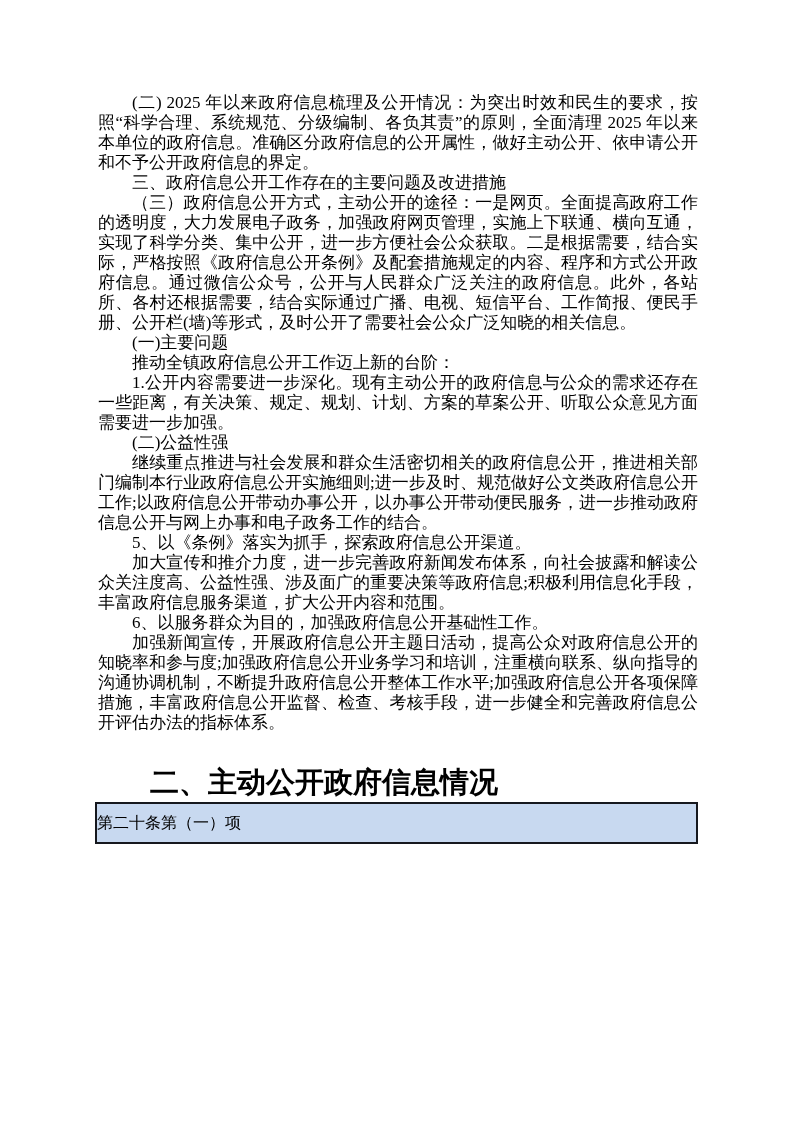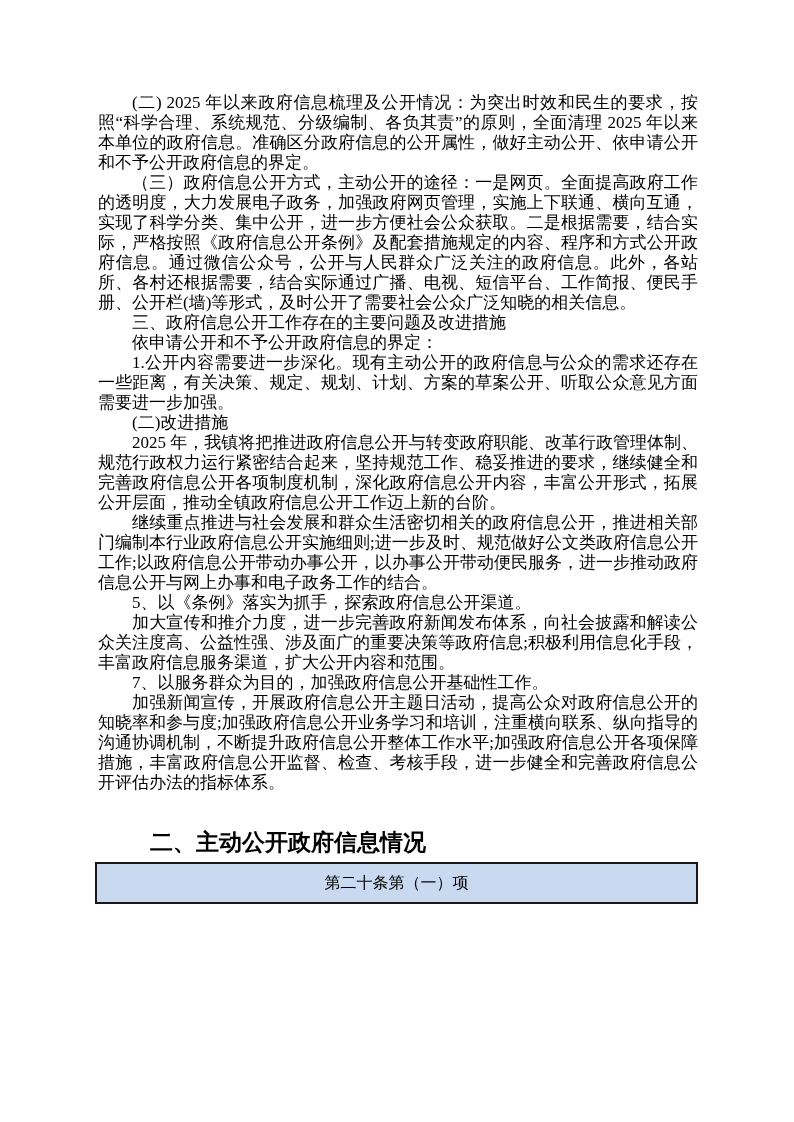--- a/index.html
+++ b/index.html
@@ -28,57 +28,57 @@
     text-align: justify;
     text-indent: 34px;
     font-family: "Liberation Serif", "DejaVu Serif", serif;
     word-break: break-all;
   }
   h2.section-heading {
     margin: 34px 0 5px 0;
     padding-left: 52px;
     font-family: "Liberation Sans", "DejaVu Sans", sans-serif;
     font-weight: bold;
-    font-size: 23px;
+    font-size: 29px;
     line-height: 30px;
     color: #000000;
   }
   .banner {
     box-sizing: border-box;
     margin-left: -3px;
     width: 603px;
     height: 42px;
     background: #c8d9f0;
     border: 2px solid #16181e;
     display: flex;
     align-items: center;
-    justify-content: center;
+    justify-content: flex-start;
   }
   .banner span {
     font-family: "Liberation Serif", "DejaVu Serif", serif;
     font-size: 16px;
     color: #000000;
   }
 </style>
 </head>
 <body>
 
 <div class="page">
   <div class="content">
     <p class="body-para">(二) 2025 年以来政府信息梳理及公开情况：为突出时效和民生的要求，按照“科学合理、系统规范、分级编制、各负其责”的原则，全面清理 2025 年以来本单位的政府信息。准确区分政府信息的公开属性，做好主动公开、依申请公开和不予公开政府信息的界定。</p>
+    <p class="body-para">三、政府信息公开工作存在的主要问题及改进措施</p>
     <p class="body-para">（三）政府信息公开方式，主动公开的途径：一是网页。全面提高政府工作的透明度，大力发展电子政务，加强政府网页管理，实施上下联通、横向互通，实现了科学分类、集中公开，进一步方便社会公众获取。二是根据需要，结合实际，严格按照《政府信息公开条例》及配套措施规定的内容、程序和方式公开政府信息。通过微信公众号，公开与人民群众广泛关注的政府信息。此外，各站所、各村还根据需要，结合实际通过广播、电视、短信平台、工作简报、便民手册、公开栏(墙)等形式，及时公开了需要社会公众广泛知晓的相关信息。</p>
-    <p class="body-para">三、政府信息公开工作存在的主要问题及改进措施</p>
-    <p class="body-para">依申请公开和不予公开政府信息的界定：</p>
+    <p class="body-para">(一)主要问题</p>
+    <p class="body-para">推动全镇政府信息公开工作迈上新的台阶：</p>
     <p class="body-para">1.公开内容需要进一步深化。现有主动公开的政府信息与公众的需求还存在一些距离，有关决策、规定、规划、计划、方案的草案公开、听取公众意见方面需要进一步加强。</p>
-    <p class="body-para">(二)改进措施</p>
-    <p class="body-para">2025 年，我镇将把推进政府信息公开与转变政府职能、改革行政管理体制、规范行政权力运行紧密结合起来，坚持规范工作、稳妥推进的要求，继续健全和完善政府信息公开各项制度机制，深化政府信息公开内容，丰富公开形式，拓展公开层面，推动全镇政府信息公开工作迈上新的台阶。</p>
+    <p class="body-para">(二)公益性强</p>
     <p class="body-para">继续重点推进与社会发展和群众生活密切相关的政府信息公开，推进相关部门编制本行业政府信息公开实施细则;进一步及时、规范做好公文类政府信息公开工作;以政府信息公开带动办事公开，以办事公开带动便民服务，进一步推动政府信息公开与网上办事和电子政务工作的结合。</p>
     <p class="body-para">5、以《条例》落实为抓手，探索政府信息公开渠道。</p>
     <p class="body-para">加大宣传和推介力度，进一步完善政府新闻发布体系，向社会披露和解读公众关注度高、公益性强、涉及面广的重要决策等政府信息;积极利用信息化手段，丰富政府信息服务渠道，扩大公开内容和范围。</p>
-    <p class="body-para">7、以服务群众为目的，加强政府信息公开基础性工作。</p>
+    <p class="body-para">6、以服务群众为目的，加强政府信息公开基础性工作。</p>
     <p class="body-para">加强新闻宣传，开展政府信息公开主题日活动，提高公众对政府信息公开的知晓率和参与度;加强政府信息公开业务学习和培训，注重横向联系、纵向指导的沟通协调机制，不断提升政府信息公开整体工作水平;加强政府信息公开各项保障措施，丰富政府信息公开监督、检查、考核手段，进一步健全和完善政府信息公开评估办法的指标体系。</p>
 
     <h2 class="section-heading">二、主动公开政府信息情况</h2>
 
     <div class="banner">
       <span>第二十条第（一）项</span>
     </div>
   </div>
 </div>
 

